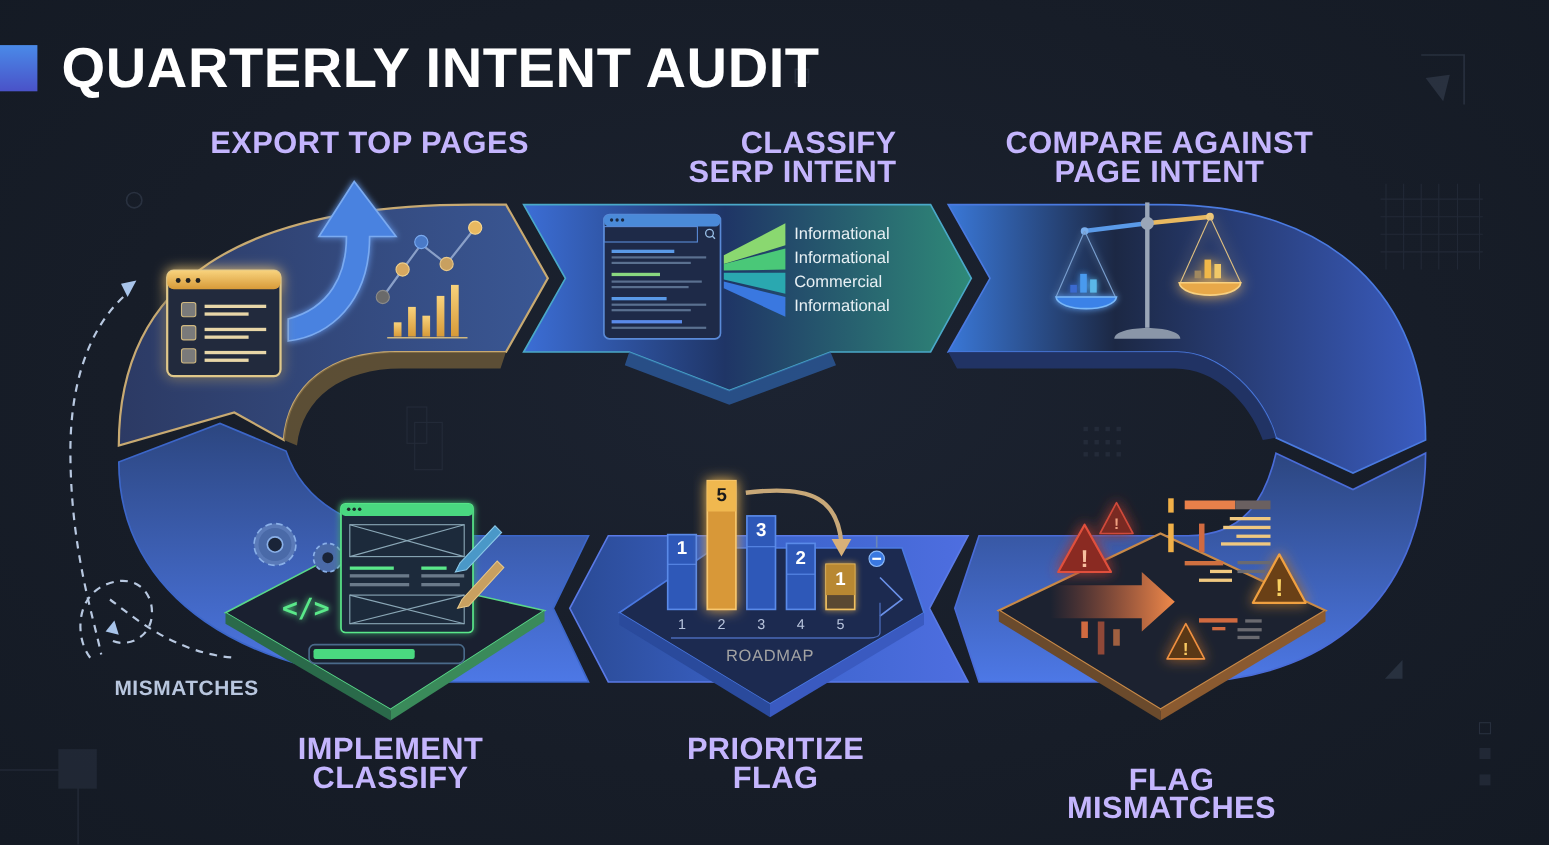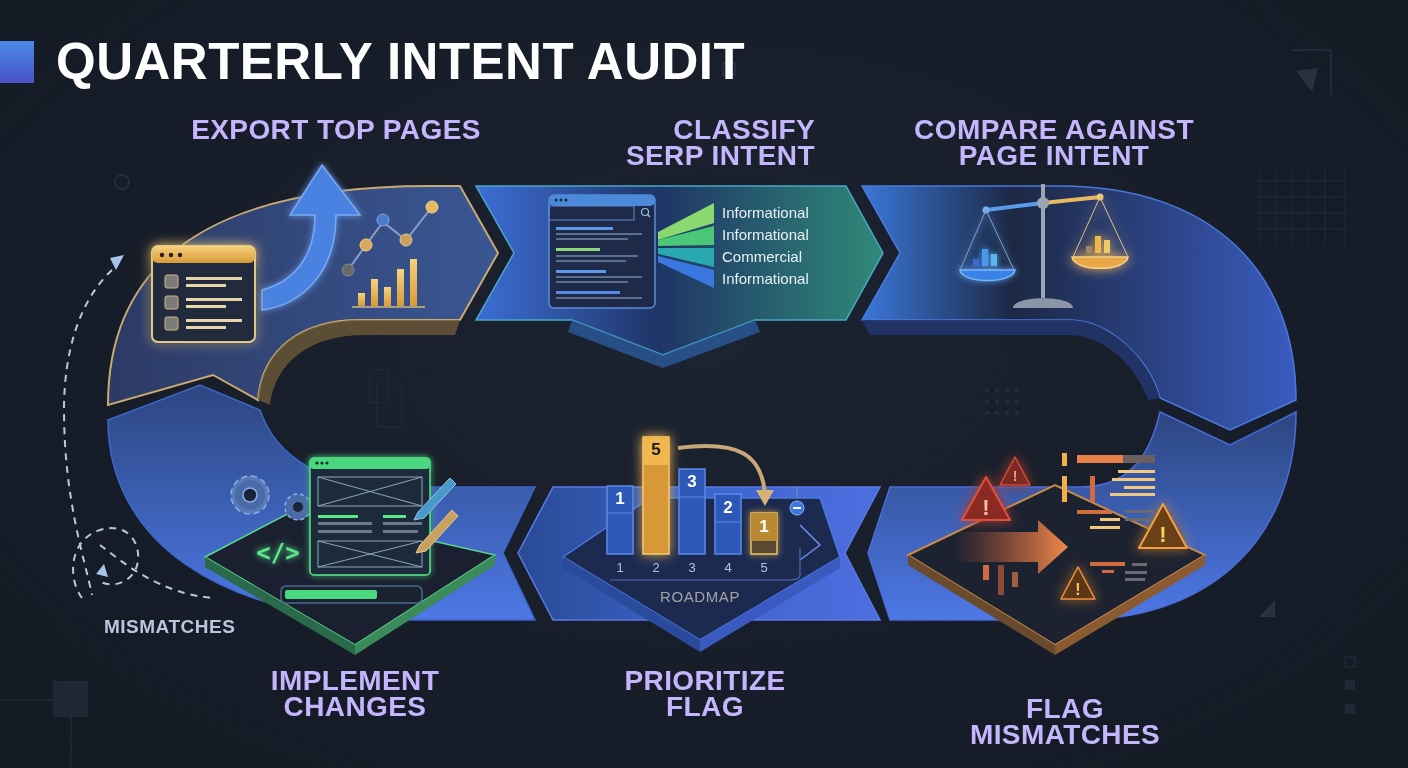--- a/index.html
+++ b/index.html
@@ -366,21 +366,21 @@
 <div class="step-label" style="left:186px;top:117px;width:300px;">EXPORT TOP PAGES</div>
 <div class="step-label" style="left:560px;top:117px;width:230px;text-align:right;padding-left:25px;">CLASSIFY
 SERP INTENT</div>
 <div class="step-label" style="left:904px;top:117px;width:300px;">COMPARE AGAINST
 PAGE INTENT</div>
 <div class="step-label" style="left:920px;top:696px;width:290px;">FLAG
 MISMATCHES</div>
 <div class="step-label" style="left:580px;top:668px;width:250px;">PRIORITIZE
 FLAG</div>
 <div class="step-label" style="left:225px;top:668px;width:260px;">IMPLEMENT
-CHANGES</div>
+CLASSIFY</div>
 
 <div class="intent-list">
   <div>Informational</div>
   <div>Informational</div>
   <div>Commercial</div>
   <div>Informational</div>
 </div>
 
 <div class="bar-num" style="left:607px;top:489px;width:26px;color:#ffffff;">1</div>
 <div class="bar-num" style="left:643px;top:440px;width:26px;color:#1a1a1a;">5</div>

